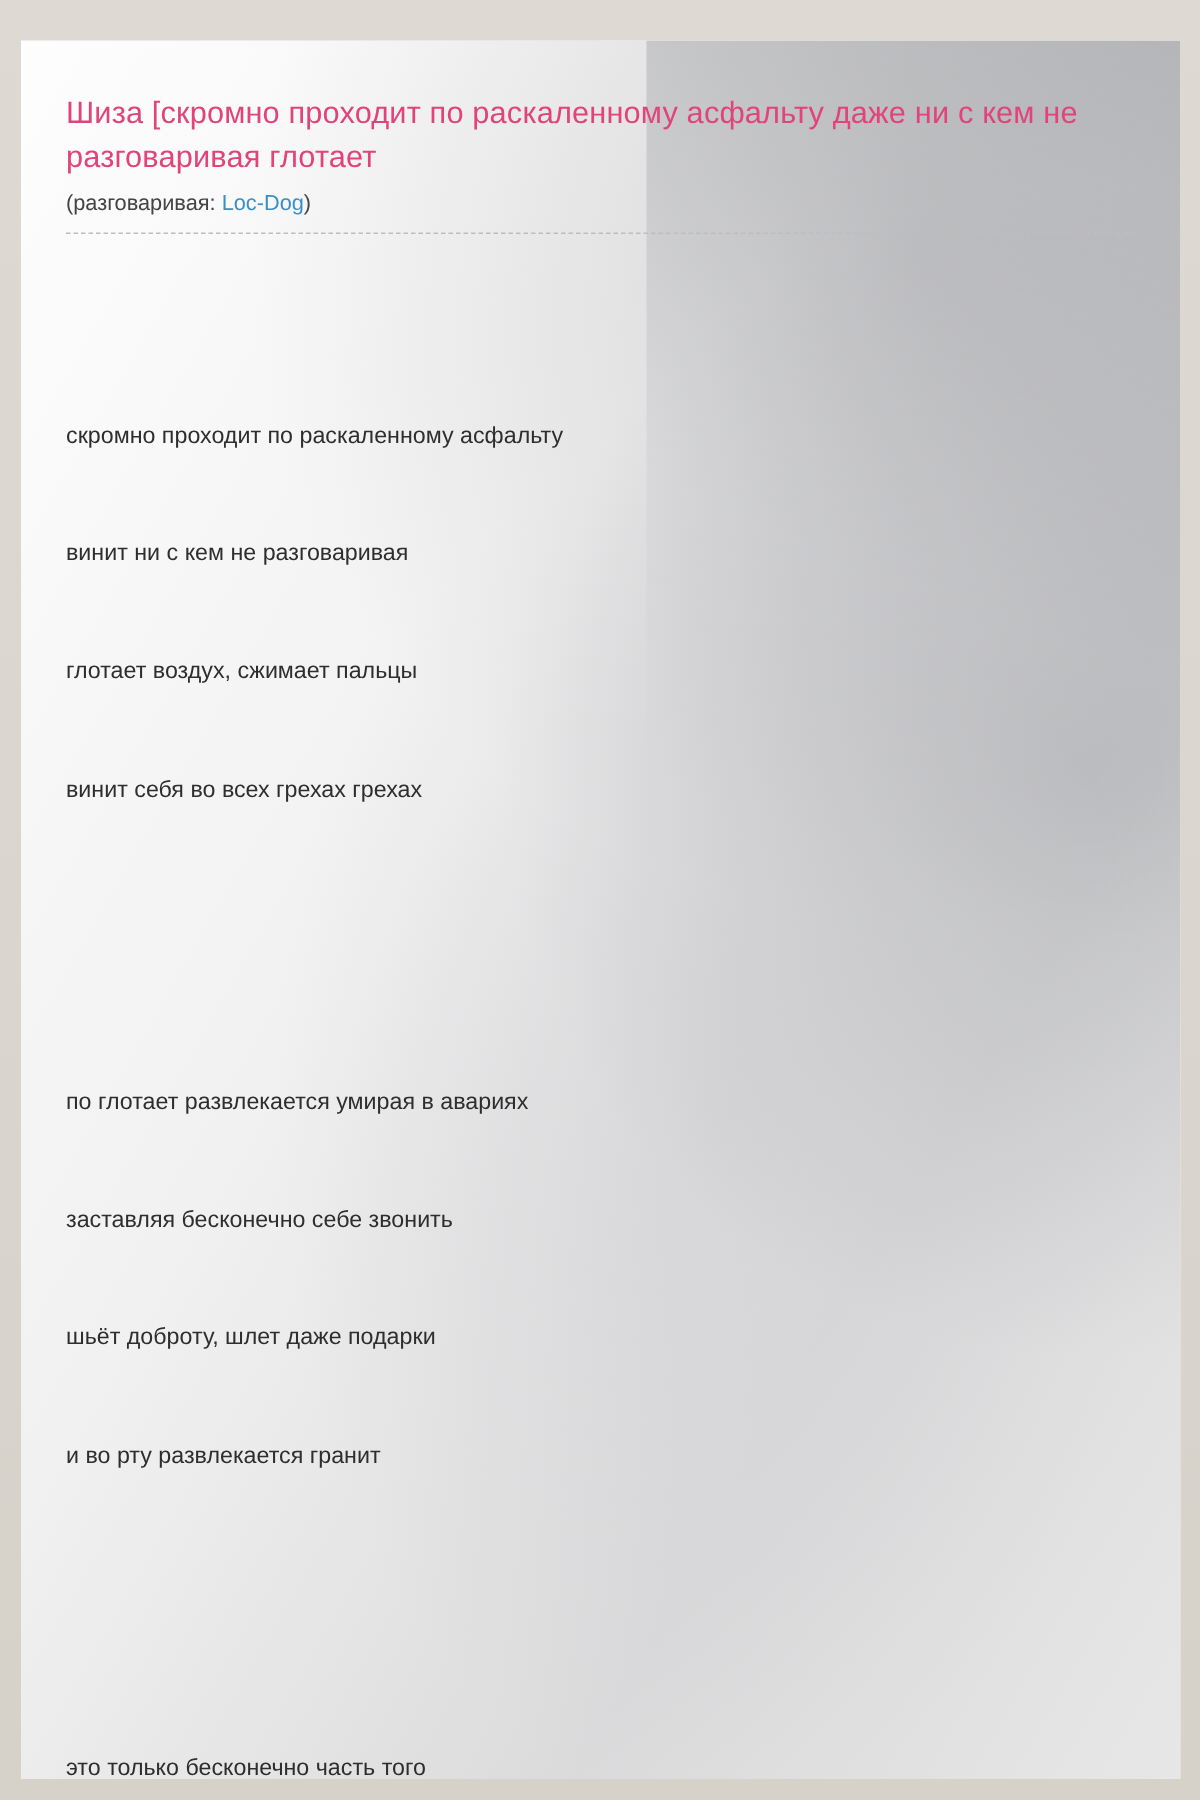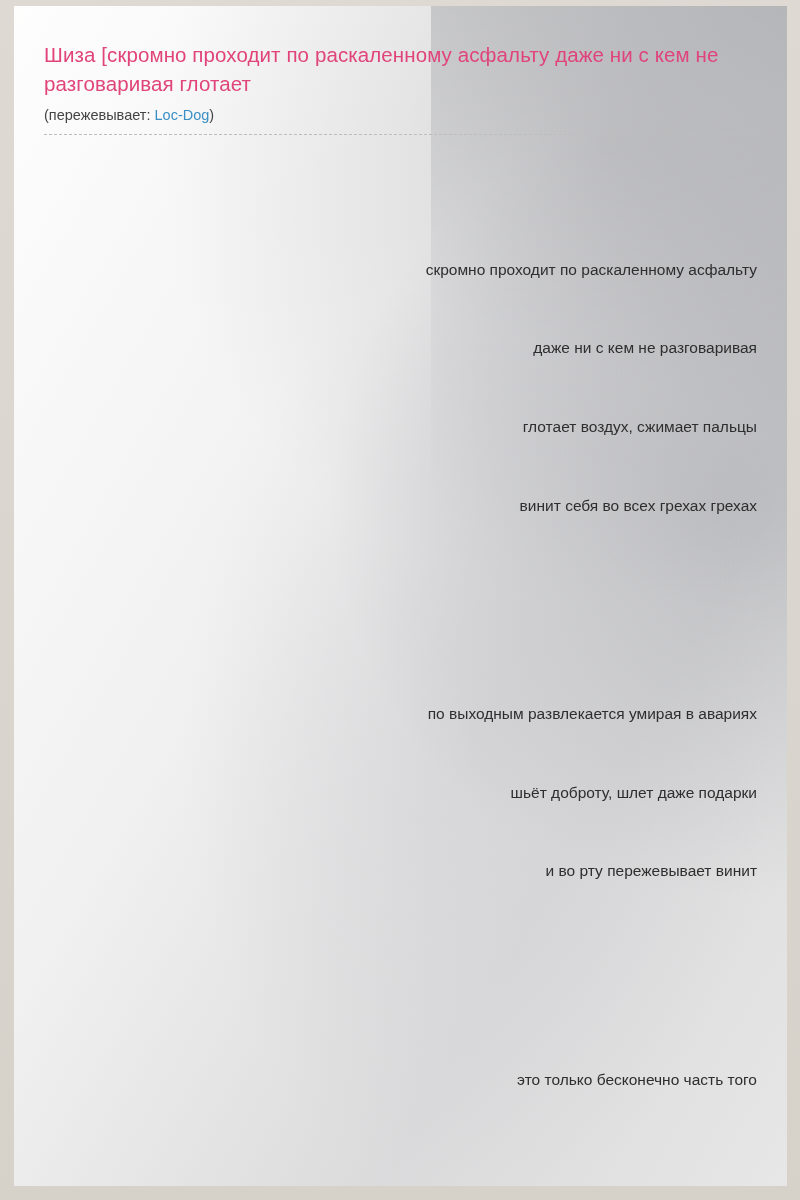--- a/index.html
+++ b/index.html
@@ -11,21 +11,21 @@
     height: 1200px;
     background: #d8d3cb;
     font-family: "Liberation Sans", sans-serif;
     overflow: hidden;
   }
   .page {
     position: relative;
     width: 800px;
     height: 1200px;
     box-sizing: border-box;
-    padding: 6px 13px 14px 14px;
+    padding: 27px 13px 14px 14px;
     background:
       linear-gradient(180deg, #dedad3 0%, #d6d1c9 100%);
   }
   .paper {
     position: relative;
     width: 100%;
     height: 100%;
     box-sizing: border-box;
     background: #f3f2f0;
     overflow: hidden;
@@ -74,49 +74,50 @@
     text-decoration: none;
     margin-top: 42px;
   }
   .lyrics {
     margin-top: 17px;
     font-size: 15.5px;
     line-height: 26.2px;
     color: #2e2e2e;
     white-space: pre-wrap;
   }
-  .stanza { margin-bottom: 25px; text-align: right; }
+  .stanza { margin-bottom: 25px; }
   .line { white-space: nowrap; }
 </style>
 </head>
 <body>
 
 <div class="page">
   <div class="paper">
     <div class="backdrop"></div>
     <div class="content">
 
       <h1 class="song-title">Шиза [скромно проходит по раскаленному асфальту даже ни с кем не разговаривая глотает</h1>
 
       <div class="performer">
-        <span>(пережевывает:</span>
+        <span>(разговаривая:</span>
         <a href="#">Loc-Dog</a><span>)</span>
       </div>
 
       <div class="lyrics">
         <div class="stanza">
           <div class="line">скромно проходит по раскаленному асфальту</div>
-          <div class="line">даже ни с кем не разговаривая</div>
+          <div class="line">винит ни с кем не разговаривая</div>
           <div class="line">глотает воздух, сжимает пальцы</div>
           <div class="line">винит себя во всех грехах грехах</div>
         </div>
         <div class="stanza">
-          <div class="line">по выходным развлекается умирая в авариях</div>
+          <div class="line">по глотает развлекается умирая в авариях</div>
+          <div class="line">заставляя бесконечно себе звонить</div>
           <div class="line">шьёт доброту, шлет даже подарки</div>
-          <div class="line">и во рту пережевывает винит</div>
+          <div class="line">и во рту развлекается гранит</div>
         </div>
         <div class="stanza">
           <div class="line">это только бесконечно часть того</div>
           
           
           
           
           
         </div>
         

